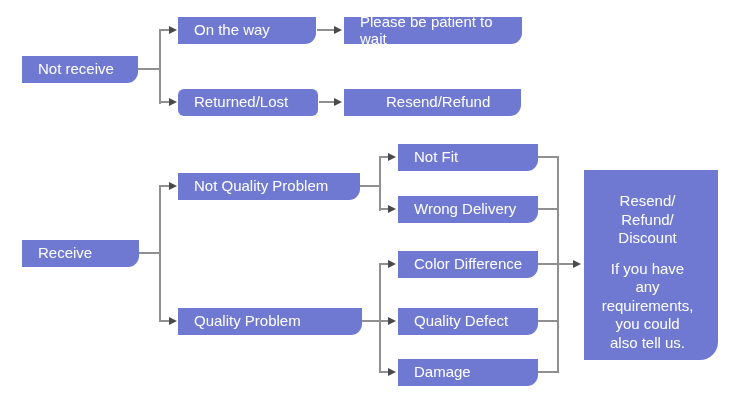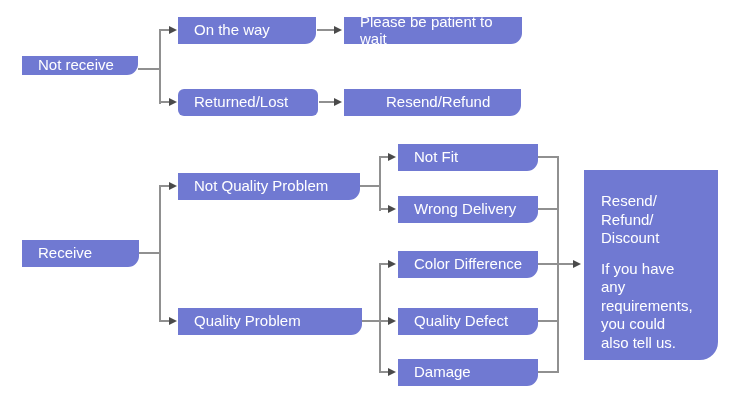--- a/index.html
+++ b/index.html
@@ -12,41 +12,42 @@
     background:#7079d2;color:#ffffff;
     font-size:15px;line-height:1.1;
     display:flex;align-items:center;
     padding-left:16px;
     border-bottom-right-radius:11px;
   }
   .outcome{
     display:block;
     padding:22px 24px 0 17px;
     border-bottom-right-radius:18px;
+    text-align:center;
   }
   .outcome-title,.outcome-note{
     white-space:pre-line;
     font-size:15px;line-height:18.5px;
   }
   .outcome-note{margin-top:12px;}
   .hline{position:absolute;height:2px;background:#909090;}
   .vline{position:absolute;width:2px;background:#909090;}
   .arrow{
     position:absolute;width:0;height:0;
     border-top:4px solid transparent;
     border-bottom:4px solid transparent;
     border-left:8px solid #4a4a4a;
   }
 </style>
 </head>
 <body>
 
 <div class="canvas">
 
-  <div class="node" style="left:22px;top:56px;width:116px;height:19px;">Not receive</div>
+  <div class="node" style="left:22px;top:56px;width:116px;height:27px;">Not receive</div>
 
   <div class="node" style="left:178px;top:17px;width:138px;height:27px;">On the way</div>
 
   <div class="node" style="left:344px;top:17px;width:178px;height:27px;">Please be patient to wait</div>
 
   <div class="node" style="left:178px;top:89px;width:140px;height:27px;border-radius:6px;">Returned/Lost</div>
 
   <div class="node" style="left:344px;top:89px;width:177px;height:27px;padding-left:42px;">Resend/Refund</div>
 
   <div class="node" style="left:22px;top:240px;width:117px;height:27px;">Receive</div>

